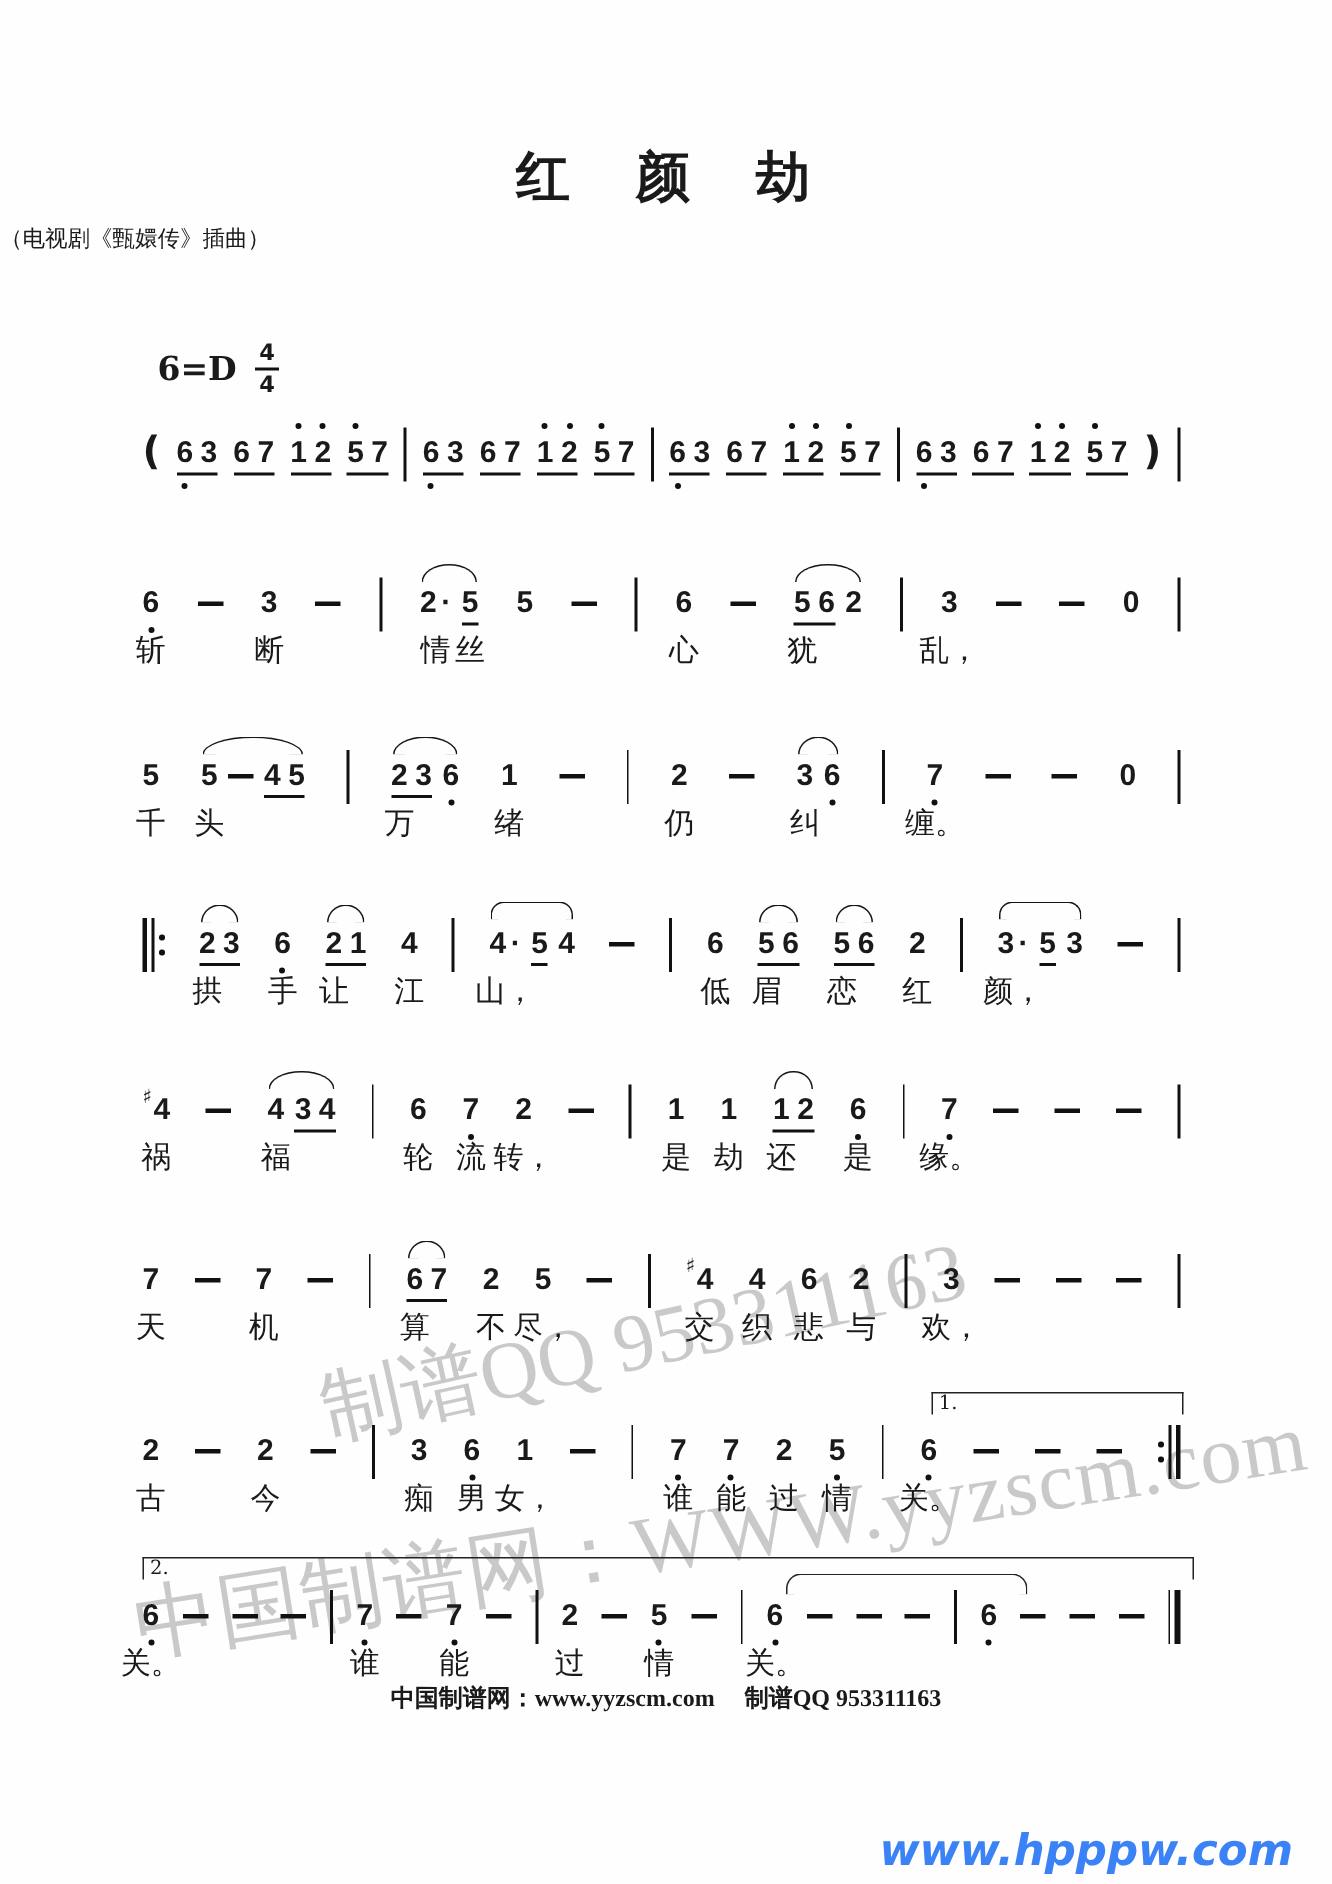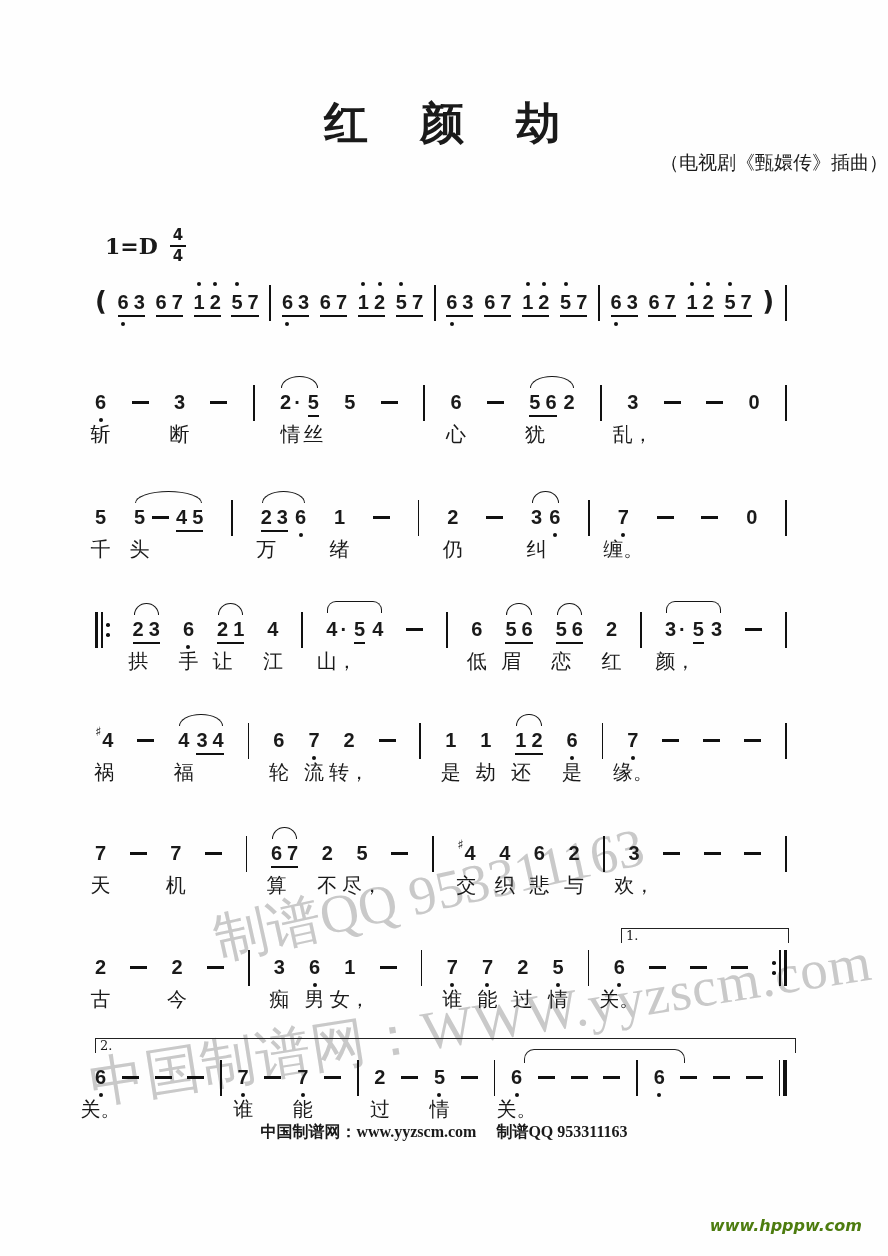--- a/index.html
+++ b/index.html
@@ -1,21 +1,21 @@
 <!DOCTYPE html>
 <html><head>
 <meta charset="utf-8">
 <style>
   html,body{margin:0;padding:0;background:#ffffff;}
   .sheet{position:relative;width:888px;height:1256px;background:#fefefe;overflow:hidden;
          font-family:"Liberation Serif",serif;color:#1a1a1a;}
   
   .title{position:absolute;top:94px;left:0;width:100%;text-align:center;
-         font-size:44px;font-weight:600;letter-spacing:4px;}
-  .subtitle{position:absolute;top:150px;left:0;width:100%;text-align:right;font-size:19px;}
+         font-size:36px;font-weight:600;letter-spacing:4px;}
+  .subtitle{position:absolute;top:150px;left:0;width:100%;text-align:left;font-size:15px;}
   .credits{position:absolute;top:198px;right:98px;text-align:right;font-size:19px;line-height:27px;}
   .keysig{position:absolute;top:228px;left:105px;display:flex;align-items:center;gap:12px;}
   .tonic{font-family:"DejaVu Serif",serif;font-weight:bold;font-size:22px;}
   .meter{display:inline-block;text-align:center;font-family:"DejaVu Sans",sans-serif;
          font-weight:bold;font-size:15px;line-height:1;}
   .meter .mnum{display:block;border-bottom:2px solid #111;padding:0 3px 2px;}
   .meter .mden{display:block;padding-top:2px;}
   
   #music{position:absolute;inset:0;z-index:2;}
   .mline{position:absolute;left:95px;width:692px;height:64px;display:flex;
@@ -56,33 +56,33 @@
        border-radius:10px 10px 0 0;}
   
   .wm{position:absolute;z-index:1;white-space:nowrap;color:#c9c9c9;
       font-family:"Liberation Serif",serif;pointer-events:none;}
   .wm1{top:905px;left:215px;font-size:54px;transform:rotate(-12.5deg);transform-origin:0 50%;}
   .wm2{top:1048px;left:90px;font-size:55px;transform:rotate(-9deg);transform-origin:0 50%;letter-spacing:1px;}
   
   .footer-center{position:absolute;top:1122px;left:0;width:100%;text-align:center;
                  font-size:16px;font-weight:bold;z-index:2;}
   .brand{position:absolute;top:1216px;right:26px;font-family:"DejaVu Sans",sans-serif;
-         font-weight:bold;font-style:italic;font-size:16px;color:#4d7c0f;z-index:3;}
+         font-weight:bold;font-style:italic;font-size:29px;color:#3b82f6;z-index:3;}
 </style>
 </head>
 <body>
 
 <div class="sheet">
 
   <div class="title">红　颜　劫</div>
   <div class="subtitle">（电视剧《甄嬛传》插曲）</div>
 
 
   <div class="keysig">
-    <span class="tonic">1=D</span>
+    <span class="tonic">6=D</span>
     <span class="meter">
       <span class="mnum">4</span>
       <span class="mden">4</span>
     </span>
   </div>
 
   <div class="wm wm1">制谱QQ  953311163</div>
   <div class="wm wm2">中国制谱网：WWW.yyzscm.com</div>
 
   <div id="music">

